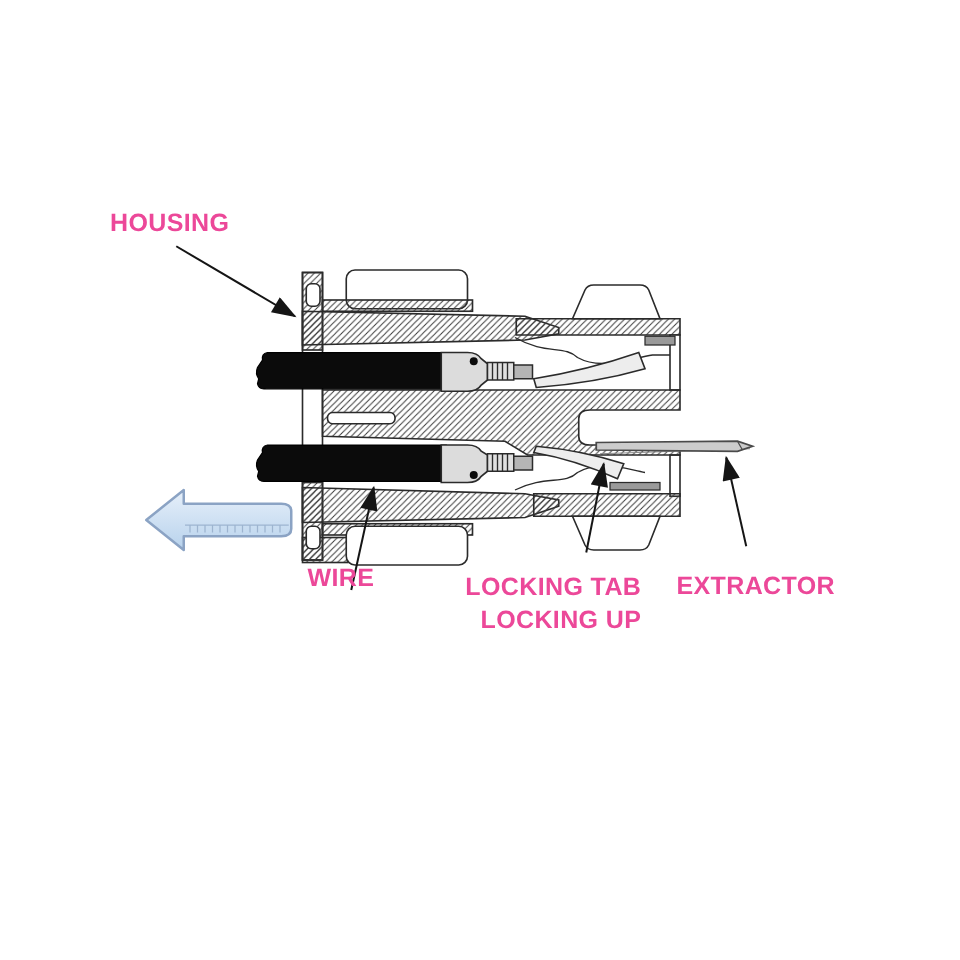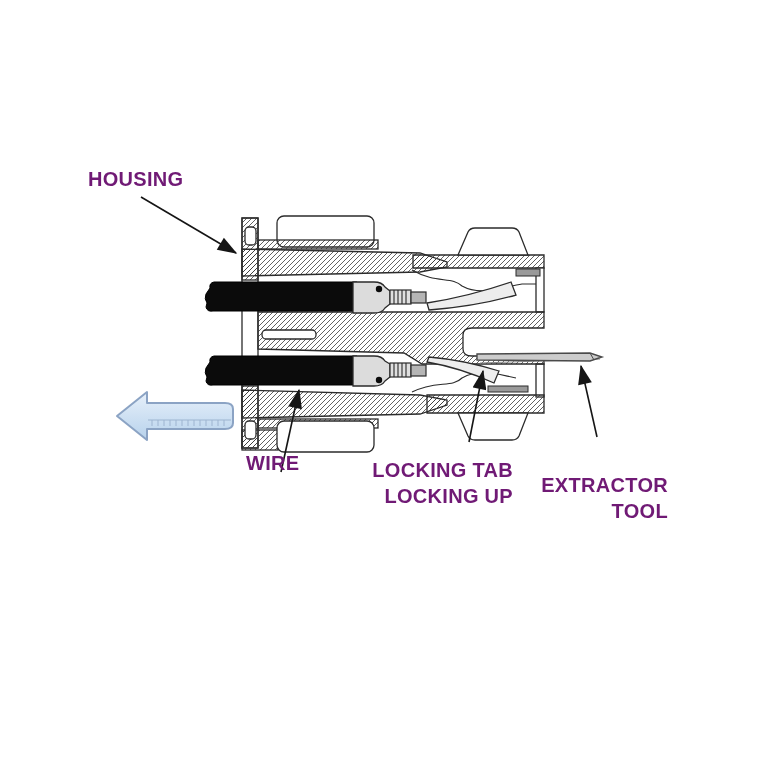--- a/index.html
+++ b/index.html
@@ -1,19 +1,19 @@
 <!DOCTYPE html>
 <html><head>
 <meta charset="utf-8">
 <style>
   html,body{margin:0;padding:0;background:#fff;}
   #stage{position:relative;width:768px;height:768px;background:#fff;overflow:hidden;
          font-family:"Liberation Sans",sans-serif;}
   #diagram-svg{position:absolute;left:0;top:0;}
-  .callout{position:absolute;font-weight:bold;font-size:20px;color:#701a75;
+  .callout{position:absolute;font-weight:bold;font-size:20px;color:#ec4899;
            letter-spacing:0.3px;white-space:nowrap;}
   .callout.center{text-align:right;white-space:normal;line-height:26px;margin-top:12px;}
   .shape{stroke:#2b2b2b;stroke-width:1.3;fill:#fff;}
   .hatched{stroke:#2b2b2b;stroke-width:1.3;fill:url(#hatch);}
   .thinline{stroke:#2b2b2b;stroke-width:1.1;fill:none;}
   .leader{stroke:#151515;stroke-width:1.6;fill:none;}
 </style>
 </head>
 <body>
 
@@ -112,18 +112,17 @@
 
   <div class="callout" style="left:88px;top:168px;">HOUSING</div>
 
   <div class="callout" style="left:246px;top:452px;">WIRE</div>
 
   <div class="callout center" style="left:363px;top:445px;width:150px;">
     <div>LOCKING TAB</div>
     <div>LOCKING UP</div>
   </div>
 
-  <div class="callout center" style="left:532px;top:460px;width:136px;">
+  <div class="callout center" style="left:532px;top:444px;width:136px;">
     <div>EXTRACTOR</div>
-    <div>TOOL</div>
   </div>
 
 </div>
 
 </body></html>

